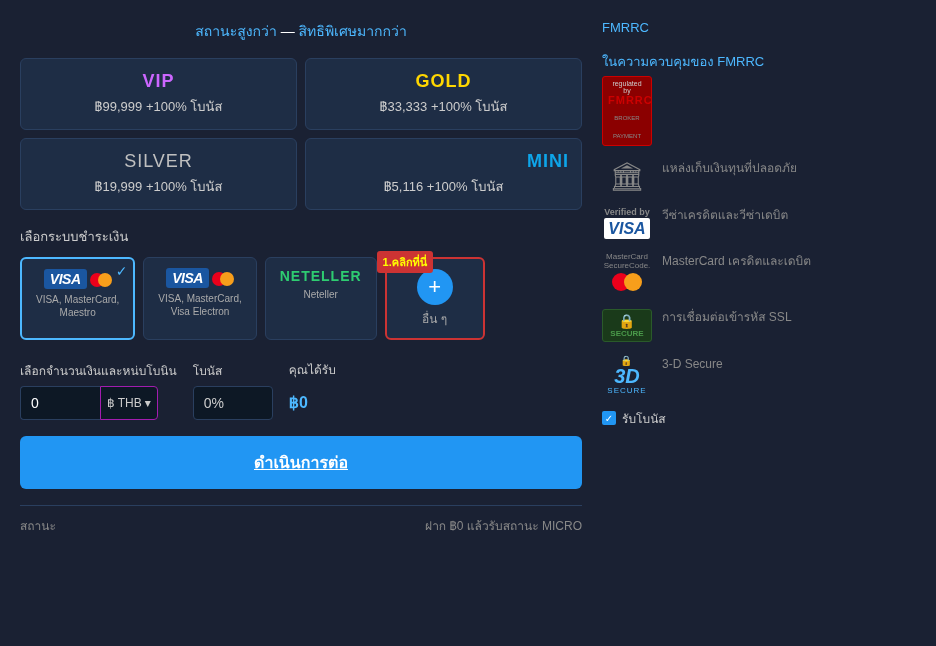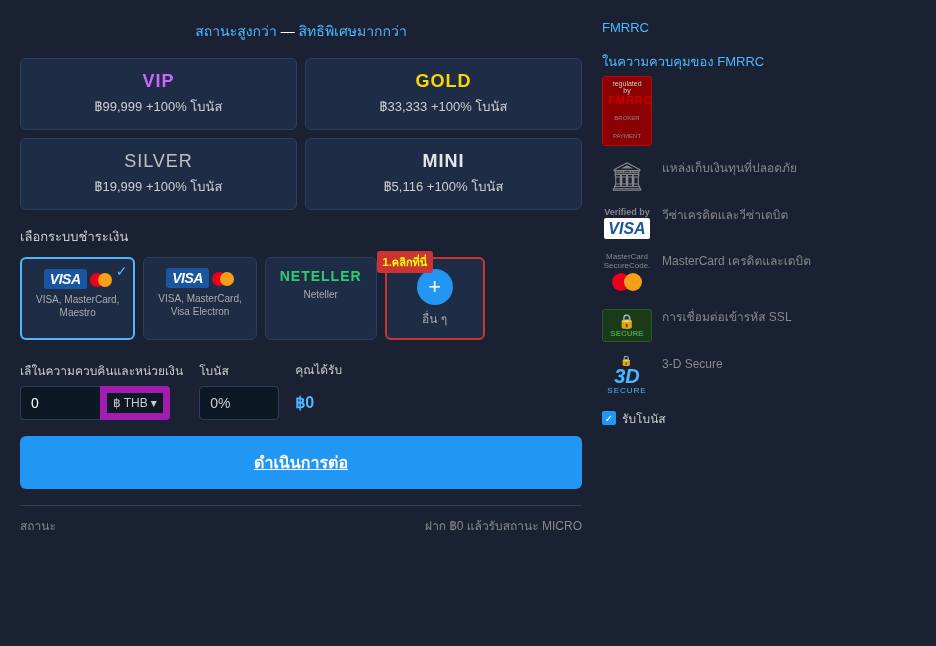--- a/index.html
+++ b/index.html
@@ -74,24 +74,25 @@
       font-weight: bold;
       letter-spacing: 1px;
     }
     .tier-name-silver {
       color: #c0c0c0;
       font-size: 18px;
       font-weight: normal;
       letter-spacing: 1px;
     }
     .tier-name-mini {
-      color: #e5e5e5;
+      color: #0ea5e9;
       font-size: 18px;
       font-weight: bold;
       letter-spacing: 1px;
+      text-align: right;
     }
 
     .tier-amount {
       color: #cccccc;
       font-size: 13px;
       margin-top: 4px;
     }
 
     
     .section-label {
@@ -250,21 +251,21 @@
       color: #ffffff;
       padding: 8px 10px;
       width: 80px;
       font-size: 14px;
       border-radius: 4px 0 0 4px;
       outline: none;
     }
 
     .currency-select {
       background: #0d1825;
-      border: 7px solid #a21caf;
+      border: 1px solid #a21caf;
       color: #cccccc;
       padding: 0 6px;
       font-size: 12px;
       border-radius: 0 4px 4px 0;
       cursor: pointer;
       display: flex;
       align-items: center;
       gap: 3px;
     }
 
@@ -540,21 +541,21 @@
       <div class="payment-card other-card" style="position:relative;">
         <span class="click-here-overlay">1.คลิกที่นี่</span>
         <div class="plus-circle">+</div>
         <div class="other-label">อื่น ๆ</div>
       </div>
     </div>
 
     
     <div style="display:flex; gap:16px; align-items:flex-end; margin-bottom:16px;">
       <div class="amount-label-group">
-        <div class="field-label">เลืในความควบคินและหน่วยเงิน</div>
+        <div class="field-label">เลือกจำนวนเงินและหน่บโบนิน</div>
         <div class="amount-input-wrapper">
           <input class="amount-input" type="text" value="0" style="">
           <div class="currency-select">
             <span>฿ THB</span>
             <span>▾</span>
           </div>
         </div>
       </div>
 
       <div class="bonus-label-group">

